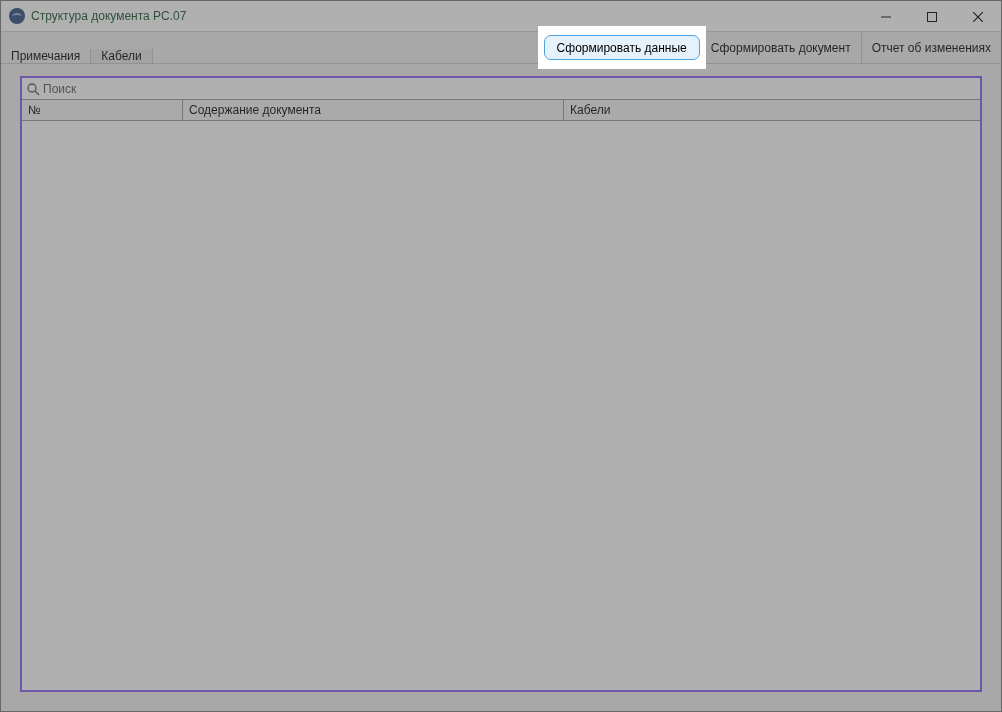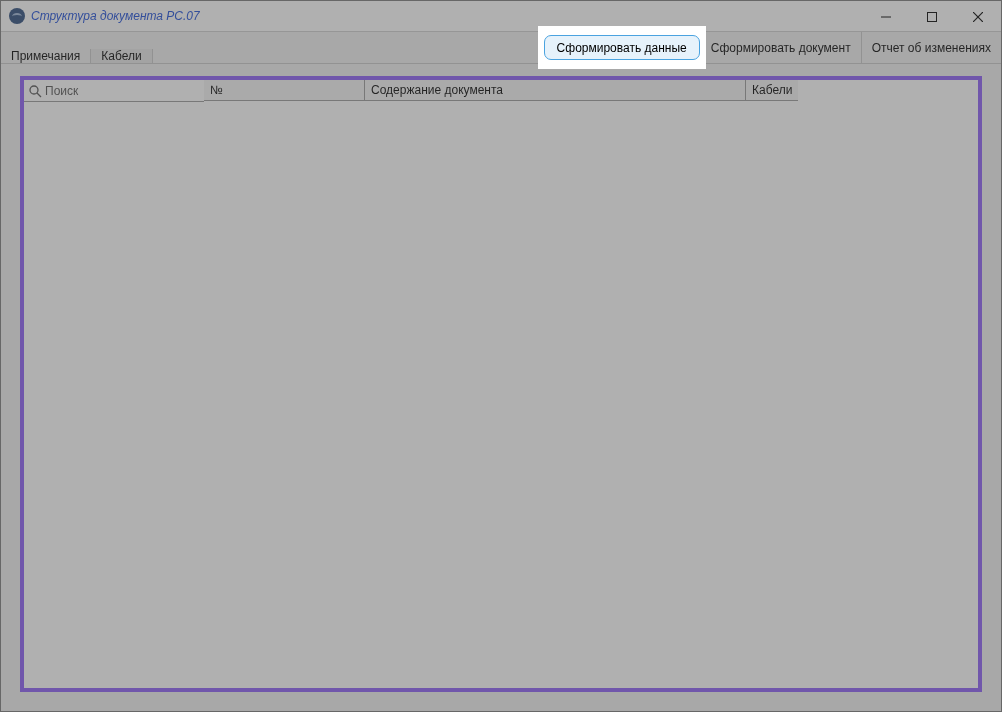--- a/index.html
+++ b/index.html
@@ -51,23 +51,22 @@
     .titlebar .app-icon::after{
       content:"";
       position:absolute;
       left:3px; top:5px;
       width:10px; height:5px;
       border-top:2px solid #9fb7d8;
       border-radius:50% 50% 0 0;
     }
     .titlebar .title {
       font-size: 12px;
-      color: #1d4ed8;
+      color: #14532d;
       flex: 1 1 auto;
-      font-style: italic;
     }
     .win-controls {
       display: flex;
       height: 100%;
     }
     .win-btn {
       width: 46px;
       height: 31px;
       display: flex;
       align-items: center;
@@ -129,23 +128,23 @@
       z-index: -1;
       box-shadow: 0 0 0 2px #ffffff;
     }
     .content {
       position: absolute;
       left: 19px;
       right: 19px;
       top: 75px;
       bottom: 19px;
       background: #ffffff;
-      border: 4px solid #8b5cf6;
-      display: flex;
-      flex-direction: row;
+      border: 2px solid #8b5cf6;
+      display: flex;
+      flex-direction: column;
       justify-content: flex-end;
     }
     .search-row {
       height: 22px;
       border-bottom: 1px solid #9a9a9a;
       display: flex;
       align-items: center;
       padding: 0 4px;
       background: #ffffff;
     }

